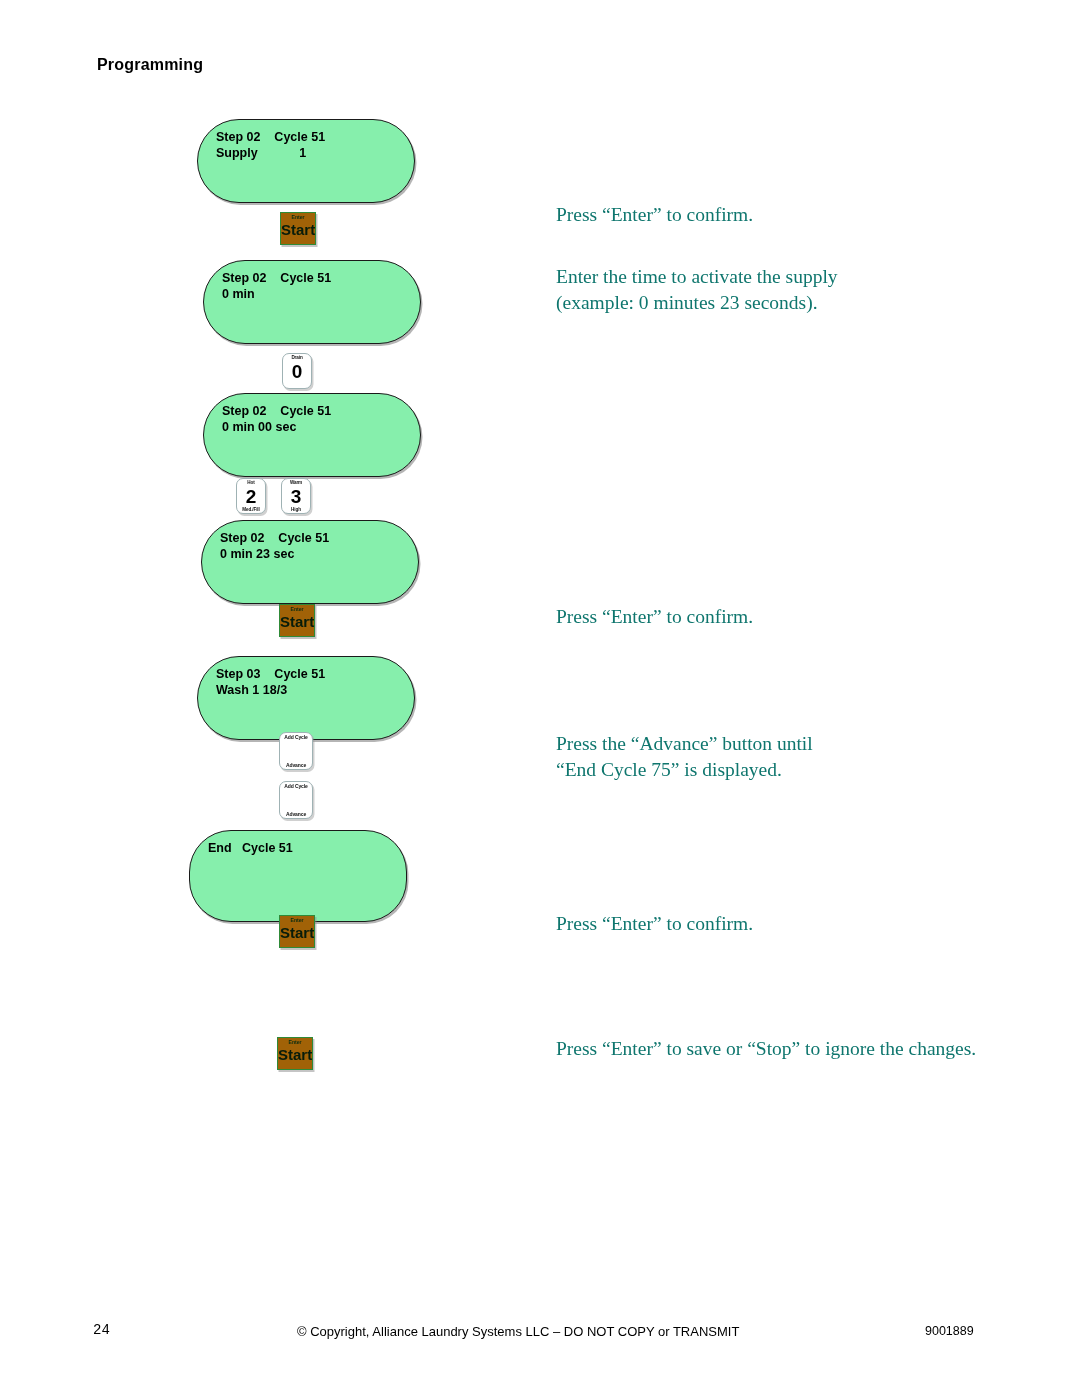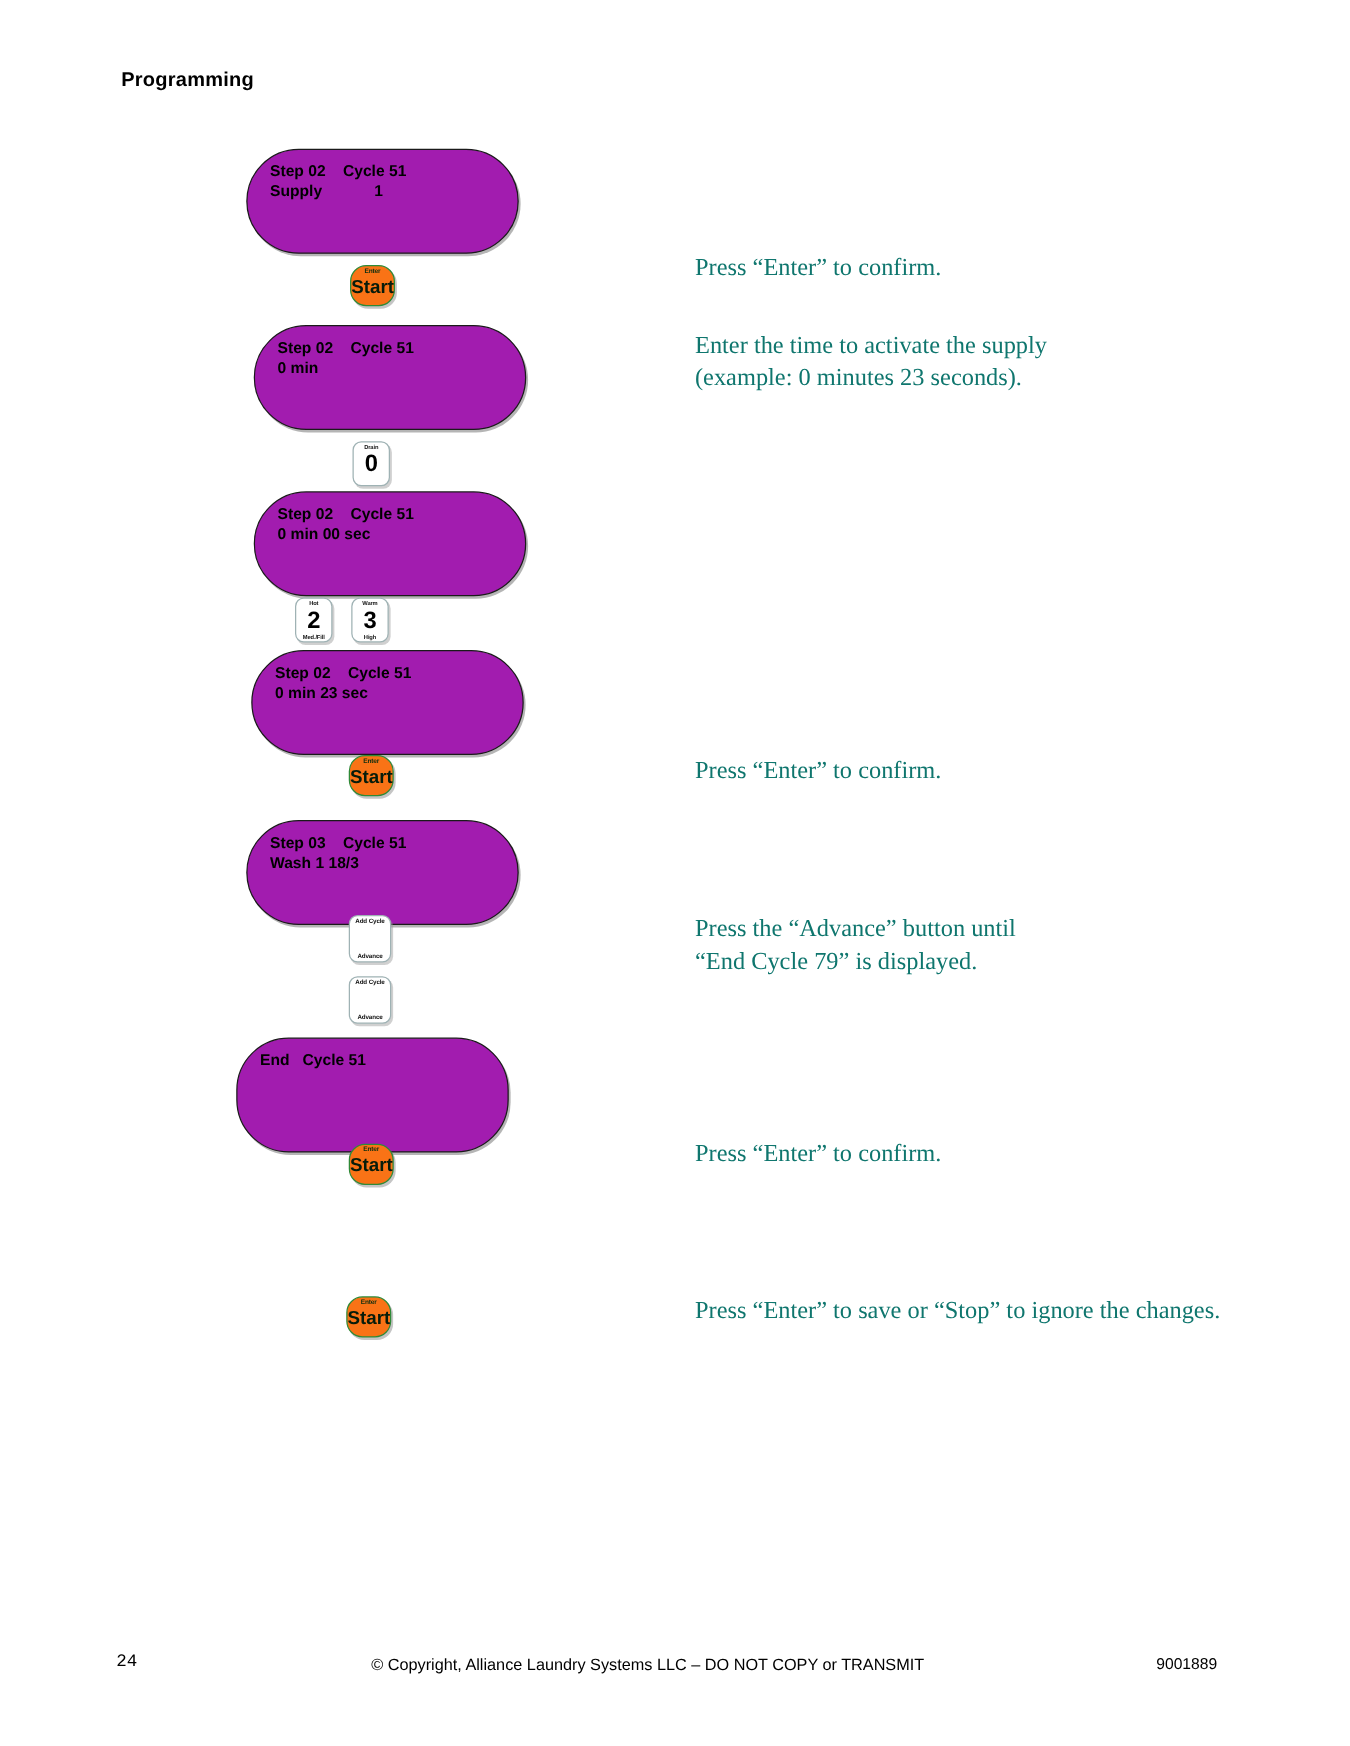--- a/index.html
+++ b/index.html
@@ -35,21 +35,21 @@
     width: 540px;
     height: 1180px;
   }
 
   
   .display {
     position: absolute;
     box-sizing: border-box;
     border: 1.4px solid #1a1a1a;
     border-radius: 42px;
-    background: #a21caf;
+    background: #86efac;
     box-shadow: 1.5px 2px 0 0 rgba(120,120,120,0.55);
   }
   .display .lines {
     position: absolute;
     left: 18px;
     top: 9px;
     right: 12px;
     font-family: "Liberation Sans", sans-serif;
     font-weight: bold;
     font-size: 12.5px;
@@ -60,23 +60,23 @@
     display: block;
     white-space: pre;
   }
 
   
   .key-start {
     position: absolute;
     width: 36px;
     height: 33px;
     box-sizing: border-box;
-    background: #f97316;
+    background: #a16207;
     border: 1px solid #2f8a38;
-    border-radius: 13px;
+    border-radius: 0;
     box-shadow: 1.5px 2px 0 0 rgba(140,140,140,0.5);
   }
   .key-start .top-label {
     position: absolute;
     top: 1px;
     left: 0;
     right: 0;
     text-align: center;
     font-family: "Liberation Sans", sans-serif;
     font-weight: bold;
@@ -265,21 +265,21 @@
     </div>
   </div>
 
 <div class="instructions">
 
 <div class="instr" style="top: 202px; left: 0px;">Press “Enter” to confirm.</div>
     <div class="instr" style="top: 264px; left: 0px;">Enter the time to activate the supply
 (example: 0 minutes 23 seconds).</div>
     <div class="instr" style="top: 604px; left: 0px;">Press “Enter” to confirm.</div>
     <div class="instr" style="top: 731px; left: 0px;">Press the “Advance” button until
-“End Cycle 79” is displayed.</div>
+“End Cycle 75” is displayed.</div>
     <div class="instr" style="top: 911px; left: 0px;">Press “Enter” to confirm.</div>
     <div class="instr" style="top: 1036px; left: 0px;">Press “Enter” to save or “Stop” to ignore the changes.</div>
   </div>
 
 <div class="footer">
   <div class="footer-page">24</div>
   <div class="footer-copy">© Copyright, Alliance Laundry Systems LLC – DO NOT COPY or TRANSMIT</div>
   <div class="footer-code">9001889</div>
 </div>
 

